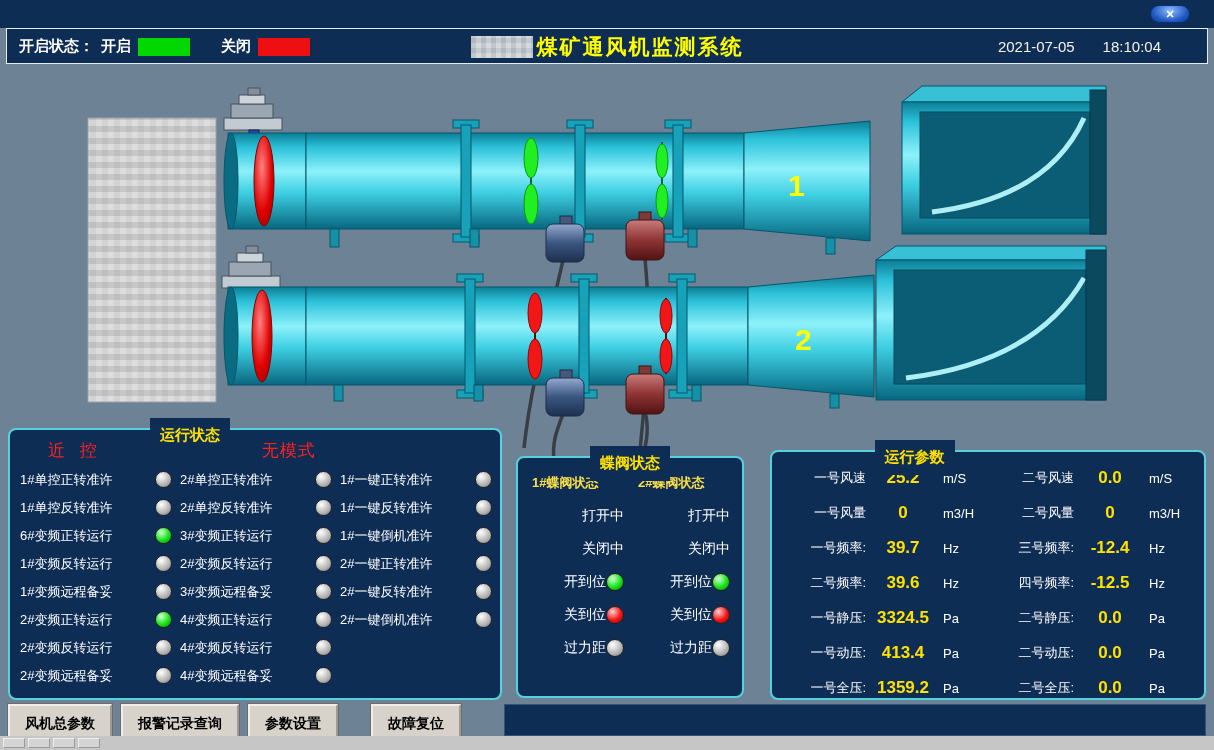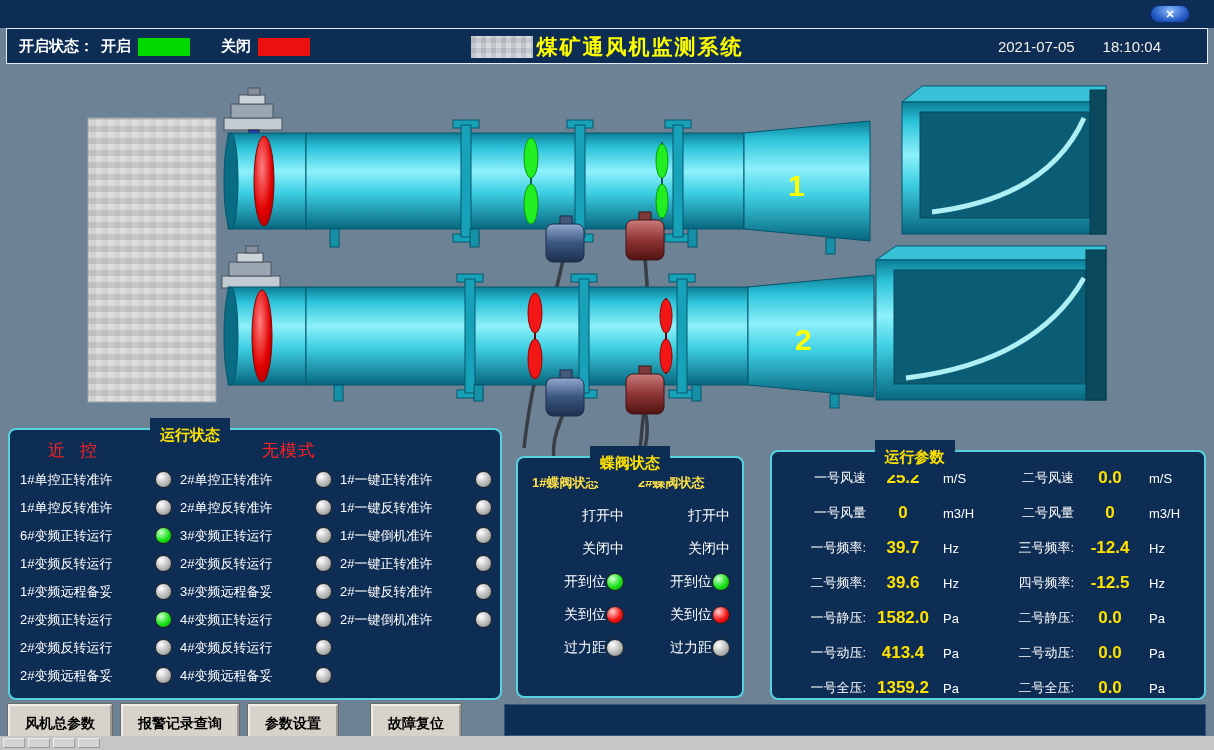--- a/index.html
+++ b/index.html
@@ -437,21 +437,21 @@
         <span class="p-lab">三号频率:</span>
         <span class="p-val">-12.4</span>
         <span class="p-unit">Hz</span>
         <span class="p-lab">二号频率:</span>
         <span class="p-val">39.6</span>
         <span class="p-unit">Hz</span>
         <span class="p-lab">四号频率:</span>
         <span class="p-val">-12.5</span>
         <span class="p-unit">Hz</span>
         <span class="p-lab">一号静压:</span>
-        <span class="p-val">1582.0</span>
+        <span class="p-val">3324.5</span>
         <span class="p-unit">Pa</span>
         <span class="p-lab">二号静压:</span>
         <span class="p-val">0.0</span>
         <span class="p-unit">Pa</span>
         <span class="p-lab">一号动压:</span>
         <span class="p-val">413.4</span>
         <span class="p-unit">Pa</span>
         <span class="p-lab">二号动压:</span>
         <span class="p-val">0.0</span>
         <span class="p-unit">Pa</span>

